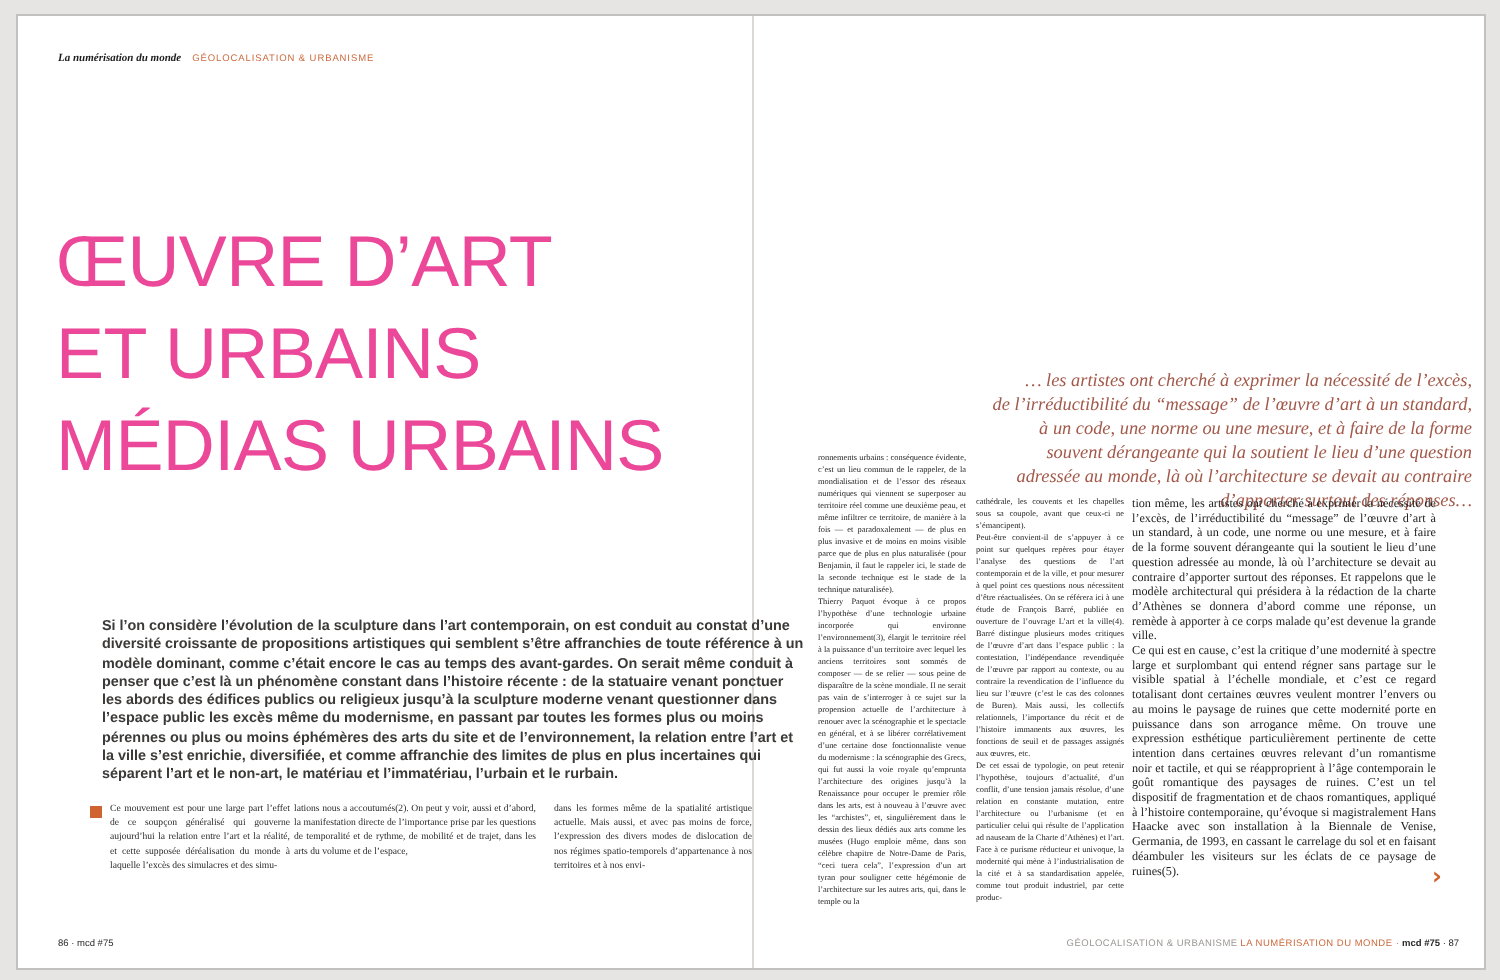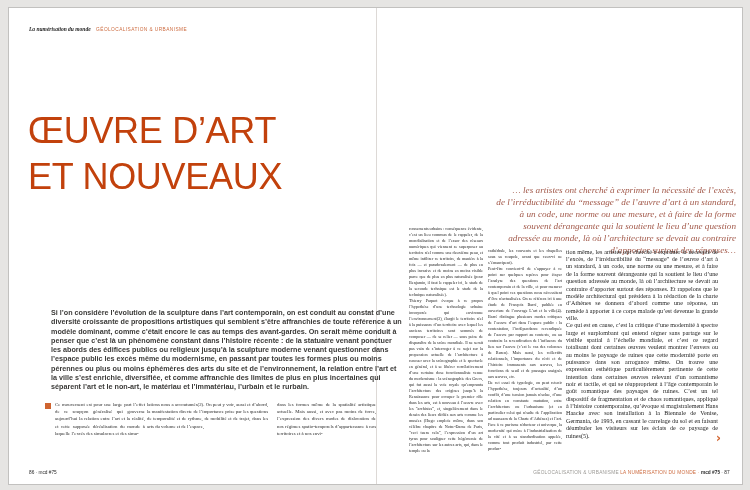--- a/index.html
+++ b/index.html
@@ -12,21 +12,21 @@
   .sc-outer{position:absolute;overflow:hidden;}
   .sc-inner{width:200%;transform:scale(.5);transform-origin:0 0;}
   .sc-inner-r{position:absolute;right:0;top:0;transform:scale(.5);transform-origin:top right;white-space:nowrap;}
 
   
   .kicker{white-space:nowrap;font-size:11px;}
   .kicker .series{font-family:"Liberation Serif",serif;font-style:italic;font-weight:bold;color:#1d1d1d;}
   .kicker .section{font-family:"Liberation Sans",sans-serif;font-size:9.5px;letter-spacing:.9px;color:#cc6a3e;margin-left:8px;}
 
   
-  .big-title{font-family:"Liberation Sans",sans-serif;font-weight:200;color:#c2410c;
+  .big-title{font-family:"Liberation Sans",sans-serif;font-weight:200;color:#ec4899;
              font-size:36px;line-height:46px;letter-spacing:-.3px;}
   .big-title span{display:block;}
 
   
   .intro{font-family:"Liberation Sans",sans-serif;font-weight:bold;color:#3b3a38;
          font-size:7.2px;line-height:9.3px;text-align:left;margin-left:22px;}
 
   
   .fn{font-family:"Liberation Serif",serif;color:#2a2a2a;font-size:9.6px;line-height:14.2px;text-align:justify;}
   .bullet{position:absolute;width:6px;height:6px;background:#cf6430;}
@@ -60,21 +60,22 @@
 
       <div class="sc-outer" style="left:20px;top:18px;width:360px;height:10px;">
         <div class="sc-inner kicker">
           <span class="series">La numérisation du monde</span>
           <span class="section">GÉOLOCALISATION &amp; URBANISME</span>
         </div>
       </div>
 
       <div class="abs big-title" style="left:19px;top:100px;width:340px;">
         <span>ŒUVRE D’ART</span>
-        <span>ET NOUVEAUX</span>
+        <span>ET URBAINS</span>
+        <span>MÉDIAS URBAINS</span>
       </div>
 
       <div class="abs intro" style="left:20px;top:300px;width:352px;">Si l’on considère l’évolution de la sculpture dans l’art contemporain, on est conduit au constat d’une diversité croissante de propositions artistiques qui semblent s’être affranchies de toute référence à un modèle dominant, comme c’était encore le cas au temps des avant-gardes. On serait même conduit à penser que c’est là un phénomène constant dans l’histoire récente : de la statuaire venant ponctuer les abords des édifices publics ou religieux jusqu’à la sculpture moderne venant questionner dans l’espace public les excès même du modernisme, en passant par toutes les formes plus ou moins pérennes ou plus ou moins éphémères des arts du site et de l’environnement, la relation entre l’art et la ville s’est enrichie, diversifiée, et comme affranchie des limites de plus en plus incertaines qui séparent l’art et le non-art, le matériau et l’immatériau, l’urbain et le rurbain.</div>
 
       <div class="bullet" style="left:36px;top:395px;"></div>
 
       <div class="sc-outer" style="left:46px;top:393px;width:90px;height:46px;">
         <div class="sc-inner fn">Ce mouvement est pour une large part l’effet de ce soupçon généralisé qui gouverne aujourd’hui la relation entre l’art et la réalité, et cette supposée déréalisation du monde à laquelle l’excès des simulacres et des simu-</div>
       </div>
       <div class="sc-outer" style="left:138px;top:393px;width:121px;height:46px;">

